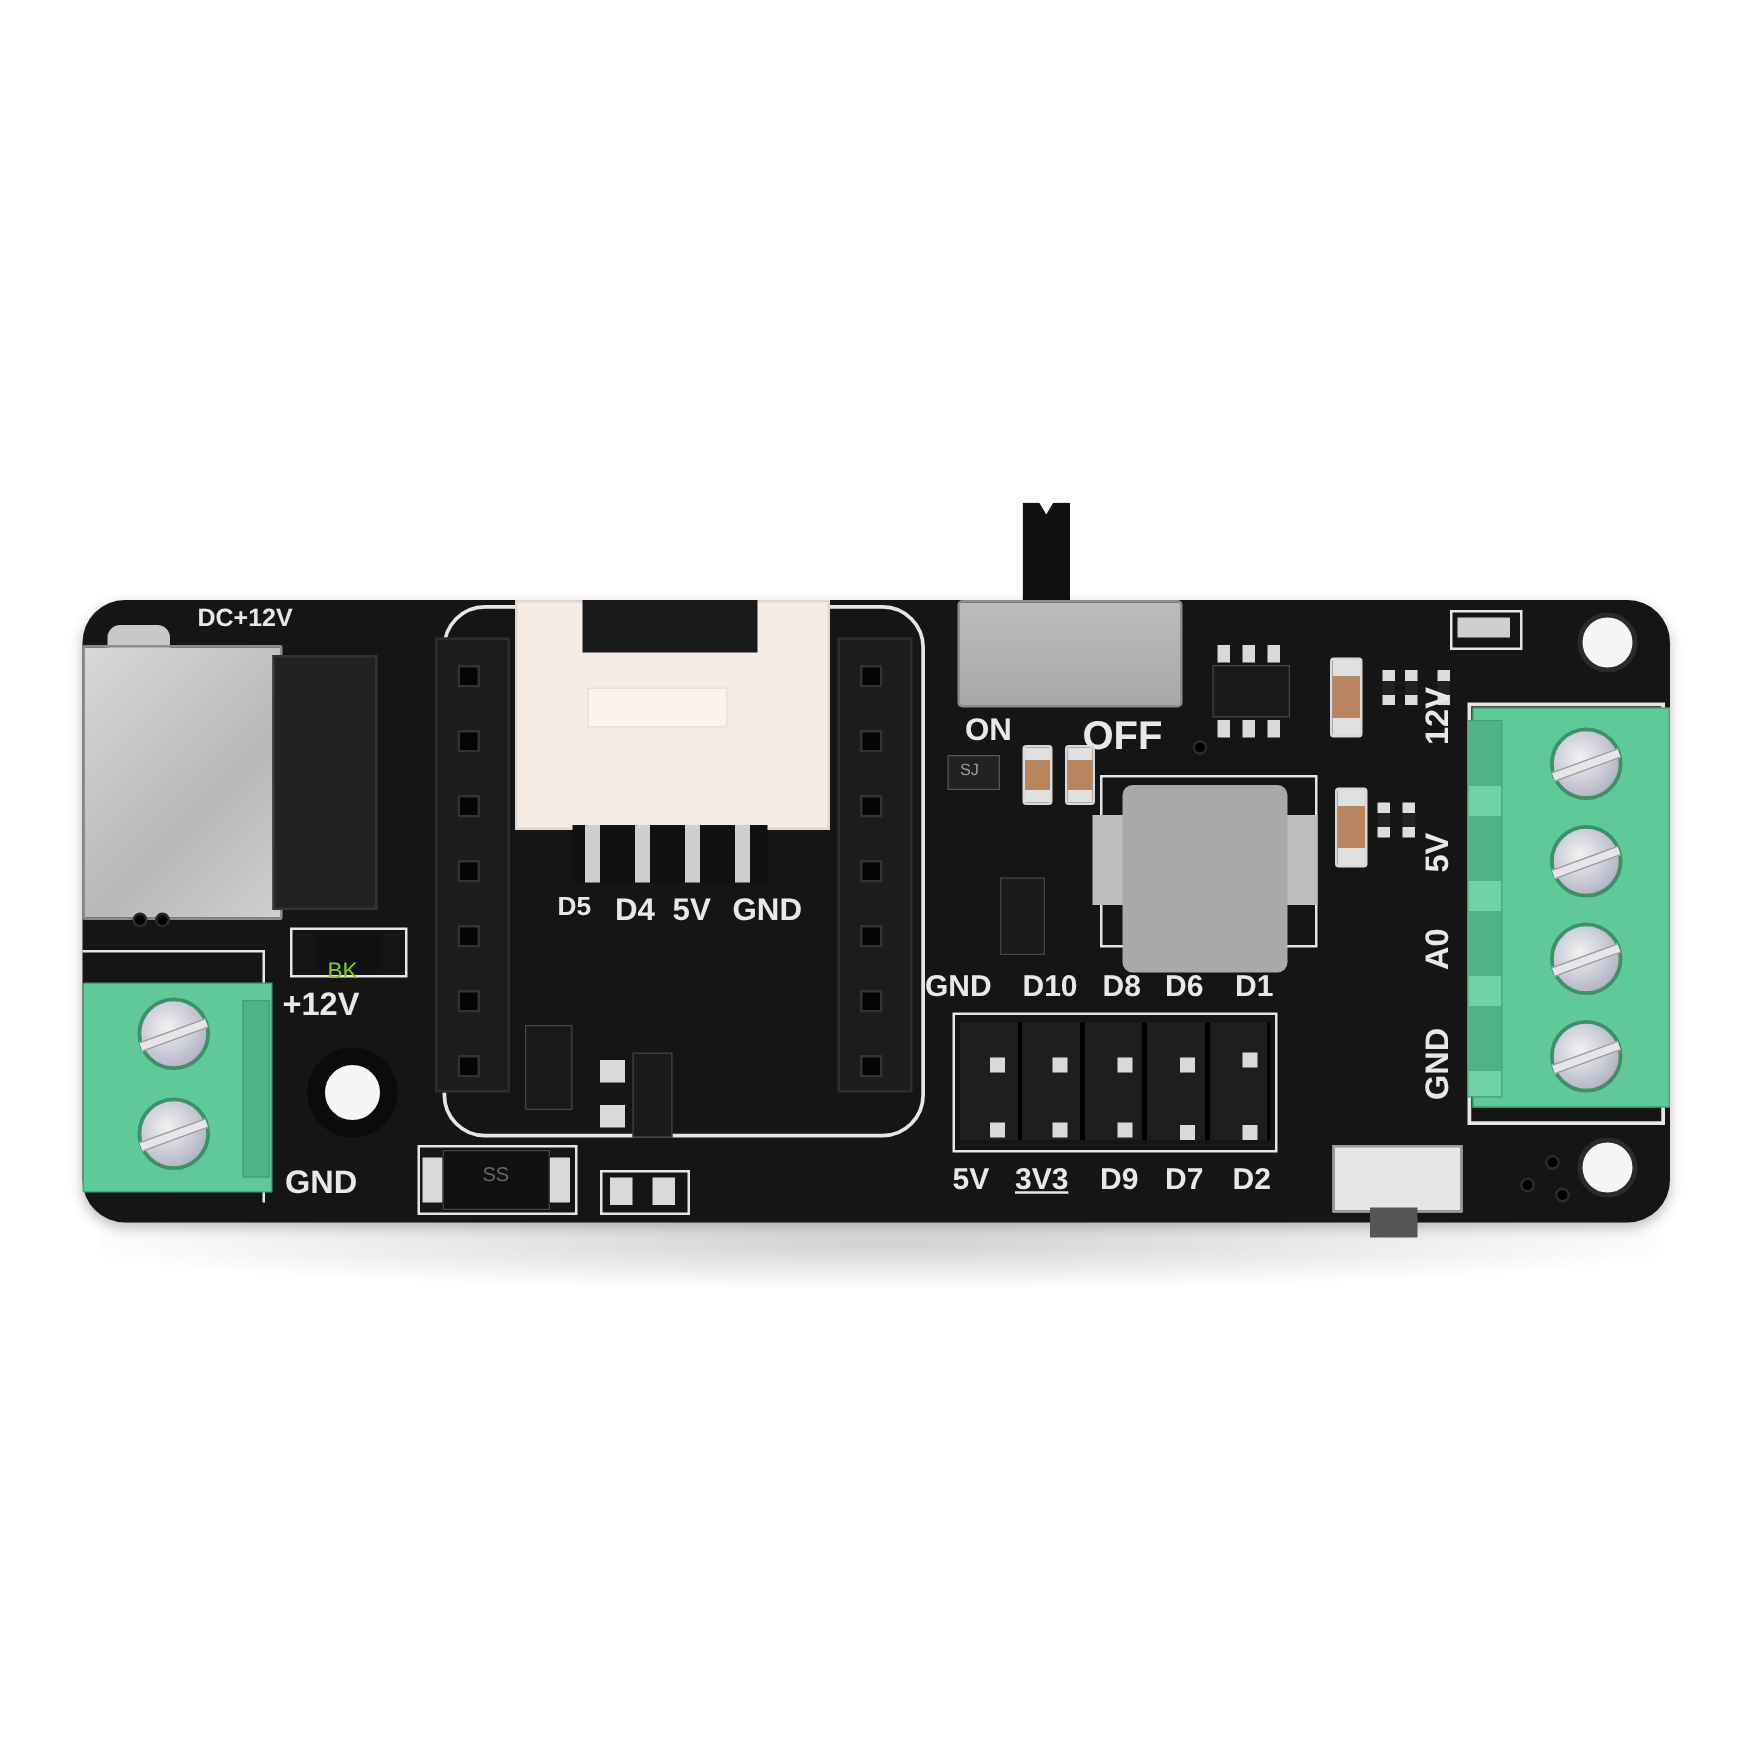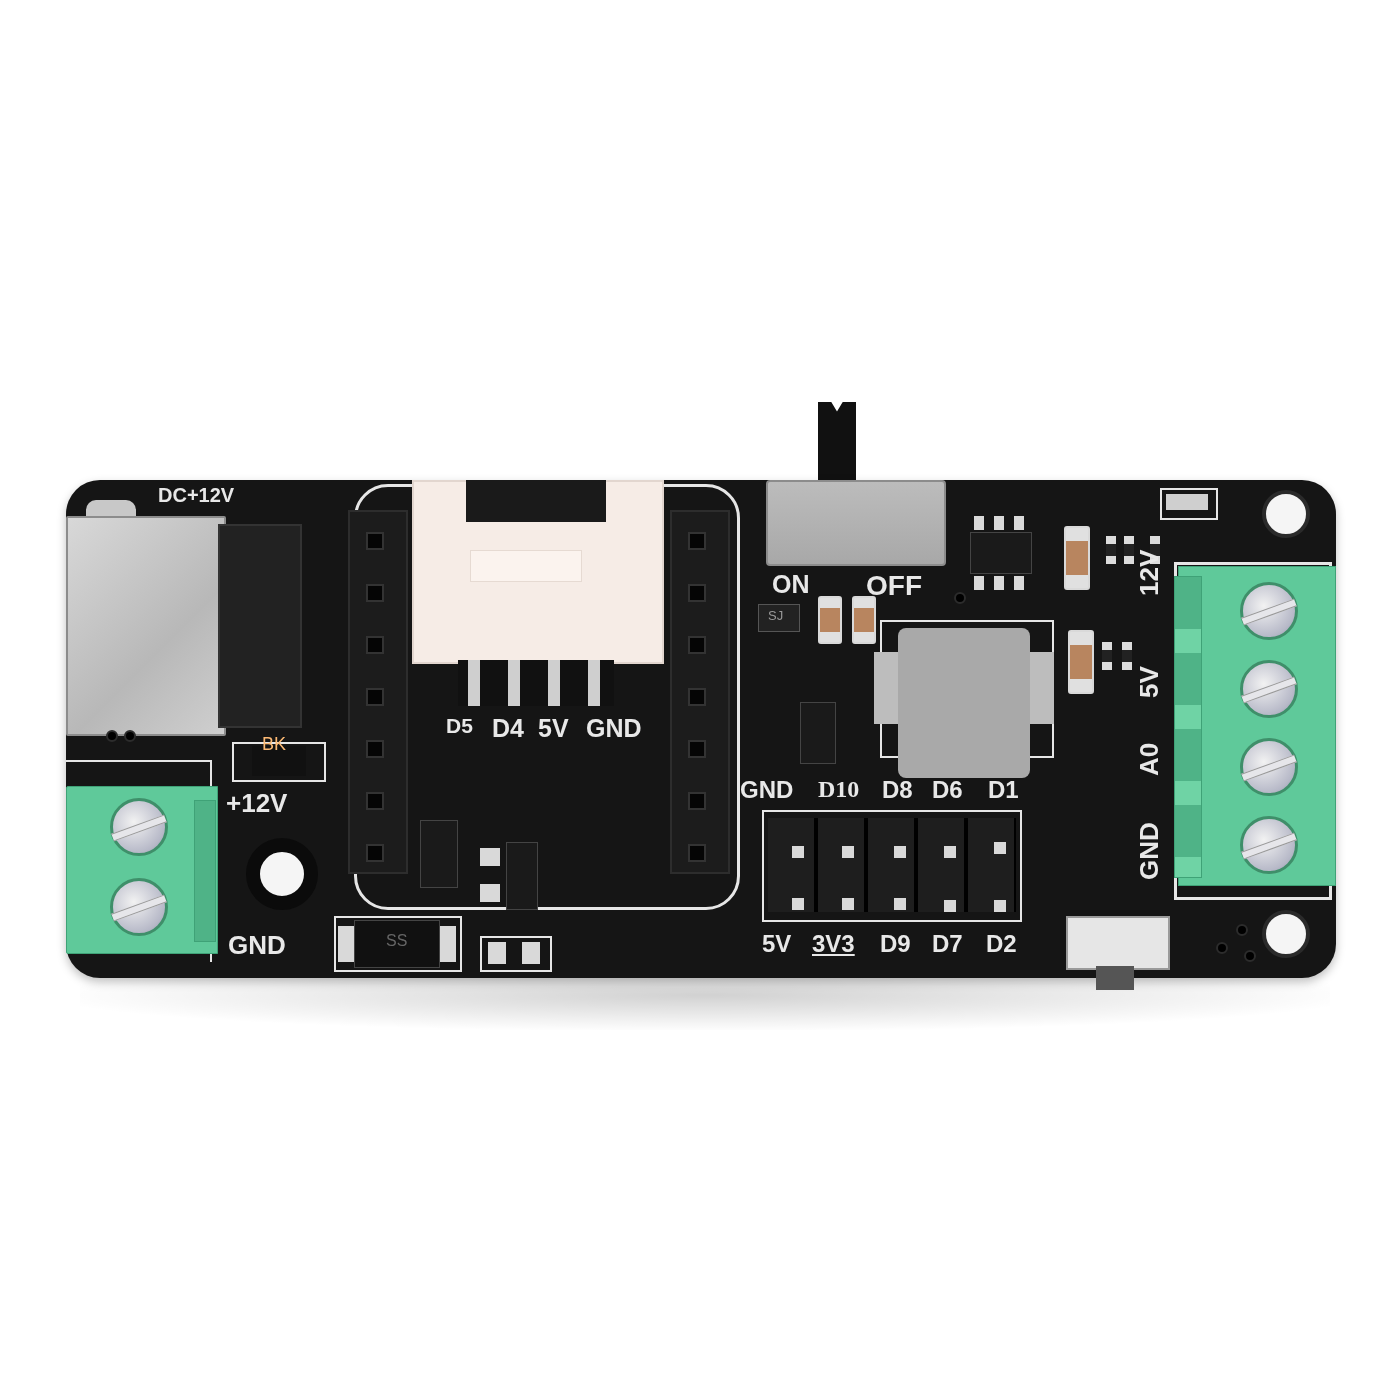--- a/index.html
+++ b/index.html
@@ -35,21 +35,21 @@
   <div class="hole" style="left:1196px;top:430px;width:40px;height:40px;"></div>
   <div class="hole" style="left:180px;top:358px;width:44px;height:44px;border-width:14px;border-color:#0b0b0b;"></div>
 
   <div class="abs" style="left:20px;top:20px;width:50px;height:20px;background:#c8c8c8;border-radius:10px 10px 0 0;"></div>
   <div class="metal" style="left:0px;top:36px;width:156px;height:216px;border-radius:2px;"></div>
   <div class="abs" style="left:152px;top:44px;width:80px;height:200px;background:#222;border:2px solid #333;"></div>
   <div class="silk" style="left:92px;top:4px;font-size:20px;">DC+12V</div>
 
   <div class="outline" style="left:166px;top:262px;width:90px;height:36px;border-width:2px;"></div>
   <div class="abs" style="left:186px;top:266px;width:54px;height:30px;background:#111;"></div>
-  <div class="abs" style="left:196px;top:254px;font-size:18px;color:#fdba74;">BK</div>
+  <div class="abs" style="left:196px;top:286px;font-size:18px;color:#84cc16;">BK</div>
 
   <div class="outline" style="left:0px;top:280px;width:144px;height:200px;border-width:2px;border-left:none;border-bottom:none;"></div>
   <div class="term-green" style="left:0px;top:306px;width:150px;height:166px;border-radius:2px 0 0 2px;"></div>
   <div class="term-green" style="left:128px;top:320px;width:20px;height:140px;background:#4fb387;"></div>
   <div class="screw" style="left:44px;top:318px;width:52px;height:52px;"></div>
   <div class="screw" style="left:44px;top:398px;width:52px;height:52px;"></div>
   <div class="silk" style="left:160px;top:308px;font-size:26px;">+12V</div>
   <div class="silk" style="left:162px;top:450px;font-size:26px;">GND</div>
 
   <div class="outline" style="left:288px;top:4px;width:380px;height:420px;border-radius:34px;border-width:3px;"></div>
@@ -91,21 +91,21 @@
   <div class="pad" style="left:372px;top:446px;width:18px;height:36px;"></div>
   <div class="smd" style="left:288px;top:440px;width:84px;height:46px;background:#111;"></div>
   <div class="abs" style="left:320px;top:452px;font-size:16px;color:#666;">SS</div>
 
   <div class="outline" style="left:414px;top:456px;width:68px;height:32px;border-width:2px;"></div>
   <div class="pad" style="left:422px;top:462px;width:18px;height:22px;"></div>
   <div class="pad" style="left:456px;top:462px;width:18px;height:22px;"></div>
 
   <div class="metal" style="left:700px;top:0px;width:176px;height:82px;border-radius:4px;background:linear-gradient(#bcbcbc,#a8a8a8);"></div>
   <div class="silk" style="left:706px;top:90px;font-size:25px;">ON</div>
-  <div class="silk" style="left:800px;top:90px;font-size:28px;">OFF</div>
+  <div class="silk" style="left:800px;top:90px;font-size:32px;">OFF</div>
 
   <div class="abs" style="left:692px;top:124px;width:40px;height:26px;background:#222;border:1px solid #555;"></div>
   <div class="abs" style="left:702px;top:128px;font-size:13px;color:#999;text-align:right;">SJ</div>
 
   <div class="cap" style="left:752px;top:116px;width:20px;height:44px;"></div>
   <div class="cap" style="left:786px;top:116px;width:20px;height:44px;"></div>
 
   <div class="smd" style="left:904px;top:52px;width:60px;height:40px;"></div>
   <div class="pad" style="left:908px;top:36px;width:10px;height:14px;"></div>
   <div class="pad" style="left:928px;top:36px;width:10px;height:14px;"></div>
@@ -126,21 +126,21 @@
   <div class="res" style="left:1040px;top:56px;width:10px;height:28px;"></div>
   <div class="res" style="left:1058px;top:56px;width:10px;height:28px;"></div>
   <div class="res" style="left:1084px;top:56px;width:10px;height:28px;"></div>
   <div class="res" style="left:1036px;top:162px;width:10px;height:28px;"></div>
   <div class="res" style="left:1056px;top:162px;width:10px;height:28px;"></div>
 
   <div class="outline" style="left:1094px;top:8px;width:54px;height:28px;border-width:2px;"></div>
   <div class="abs" style="left:1100px;top:14px;width:42px;height:16px;background:#cfcfcf;"></div>
 
   <div class="silk" style="left:674px;top:296px;font-size:24px;">GND</div>
-  <div class="silk" style="left:752px;top:296px;font-size:24px;font-family:Liberation Serif, serif;">D10</div>
+  <div class="silk" style="left:752px;top:296px;font-size:24px;">D10</div>
   <div class="silk" style="left:816px;top:296px;font-size:24px;">D8</div>
   <div class="silk" style="left:866px;top:296px;font-size:24px;">D6</div>
   <div class="silk" style="left:922px;top:296px;font-size:24px;">D1</div>
 
   <div class="outline" style="left:696px;top:330px;width:256px;height:108px;border-width:2px;"></div>
   <div class="abs" style="left:702px;top:338px;width:248px;height:94px;background:repeating-linear-gradient(90deg,#1e1e1e 0 46px,#000 46px 50px);"></div>
   <div class="pad" style="left:726px;top:366px;width:12px;height:12px;"></div>
   <div class="pad" style="left:776px;top:366px;width:12px;height:12px;"></div>
   <div class="pad" style="left:828px;top:366px;width:12px;height:12px;"></div>
   <div class="pad" style="left:878px;top:366px;width:12px;height:12px;"></div>

